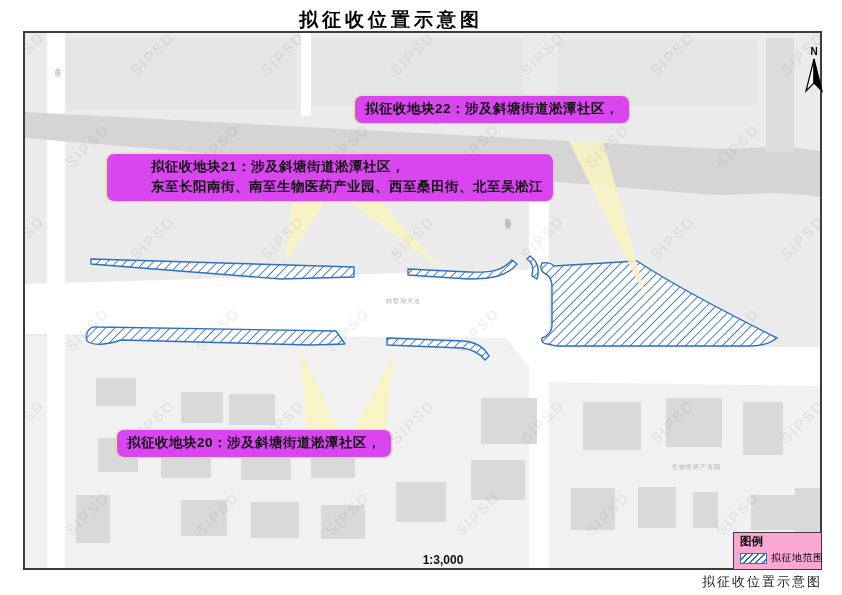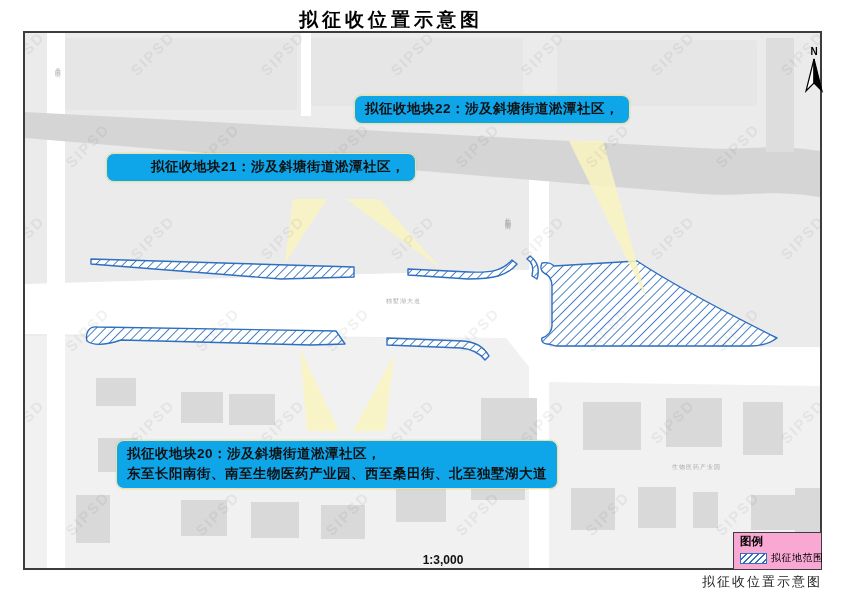--- a/index.html
+++ b/index.html
@@ -8,21 +8,21 @@
   .page-title{position:absolute;top:7px;left:0;width:782px;text-align:center;
        font-size:19px;font-weight:700;letter-spacing:4px;color:#000;}
   .map-frame{position:absolute;left:23px;top:31px;width:799px;height:539px;
        border:2px solid #3c3c3c;box-sizing:border-box;background:#ebebeb;overflow:hidden;}
   .map-frame svg.map{position:absolute;left:0;top:0;}
   .wm{position:absolute;transform:rotate(-45deg);font-weight:700;font-size:15px;
        color:rgba(80,80,80,0.08);letter-spacing:2px;pointer-events:none;white-space:nowrap;}
   .road-label{position:absolute;font-size:6px;color:#a9a9a9;letter-spacing:1px;
        white-space:nowrap;pointer-events:none;}
   .road-label.vert{writing-mode:vertical-rl;letter-spacing:2px;}
-  .callout{position:absolute;background:#0ea5e9;border:1px solid #eae3a4;
+  .callout{position:absolute;background:#d946ef;border:1px solid #eae3a4;
        border-radius:8px;padding:3px 10px 4px 10px;line-height:20px;
        font-size:13.5px;font-weight:700;color:#101010;letter-spacing:0.5px;
        white-space:nowrap;z-index:6;box-shadow:0 0 2px rgba(160,150,60,.25);}
   .callout div{white-space:nowrap;}
   .scale-label{position:absolute;left:398px;top:553px;width:90px;text-align:center;
        font-size:12px;font-weight:600;color:#111;z-index:4;}
   .north{position:absolute;left:799px;top:44px;width:30px;height:52px;z-index:4;}
   .legend{position:absolute;left:733px;top:532px;width:89px;height:38px;z-index:5;
        background:#f9a8d4;border:1.5px solid #3c3c3c;box-sizing:border-box;
        padding:2px 5px 2px 6px;}
@@ -138,25 +138,25 @@
   <div class="road-label" style="left:361px;top:264px;">独墅湖大道</div>
   <div class="road-label" style="left:647px;top:430px;">生物医药产业园</div>
 </div>
 
 <div class="callout" style="left:354px;top:95px;">
   <div>拟征收地块22：涉及斜塘街道淞潭社区，</div>
 </div>
 
 <div class="callout" style="left:106px;top:153px;padding-left:44px;">
   <div>拟征收地块21：涉及斜塘街道淞潭社区，</div>
+  <div>东至长阳南街、南至生物医药产业园、西至桑田街、北至吴淞江</div>
 </div>
 
-<div class="callout" style="left:116px;top:440px;">
+<div class="callout" style="left:116px;top:429px;">
   <div>拟征收地块20：涉及斜塘街道淞潭社区，</div>
-  <div>东至长阳南街、南至生物医药产业园、西至桑田街、北至独墅湖大道</div>
 </div>
 
 <div class="scale-label">1:3,000</div>
 
 <svg class="north" viewBox="0 0 30 52">
   <text x="15" y="11" text-anchor="middle" font-size="10" font-weight="bold" font-family="Liberation Sans, sans-serif" fill="#000">N</text>
   <polygon points="15,15 7,47 15,39" fill="#ffffff" stroke="#000" stroke-width="1.2"></polygon>
   <polygon points="15,15 23,47 15,39" fill="#000" stroke="#000" stroke-width="1.2"></polygon>
 </svg>
 

